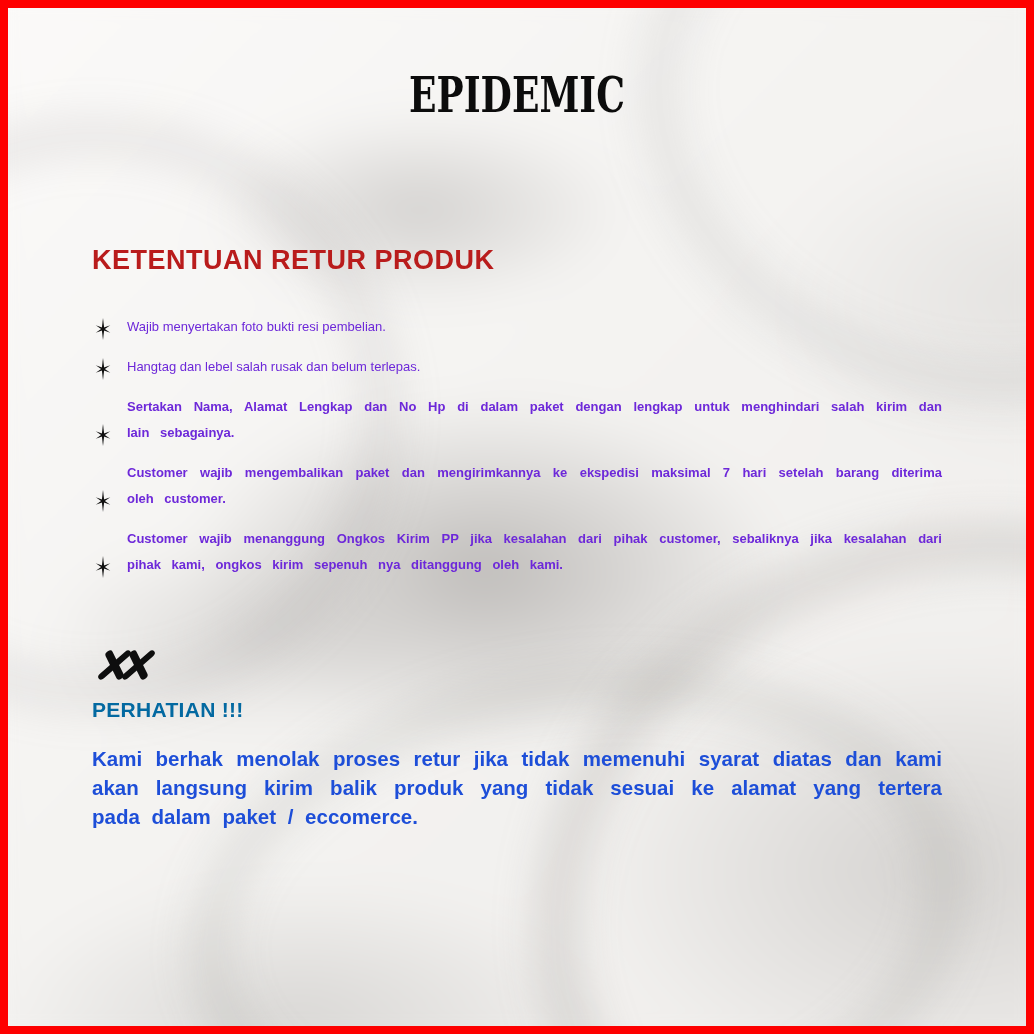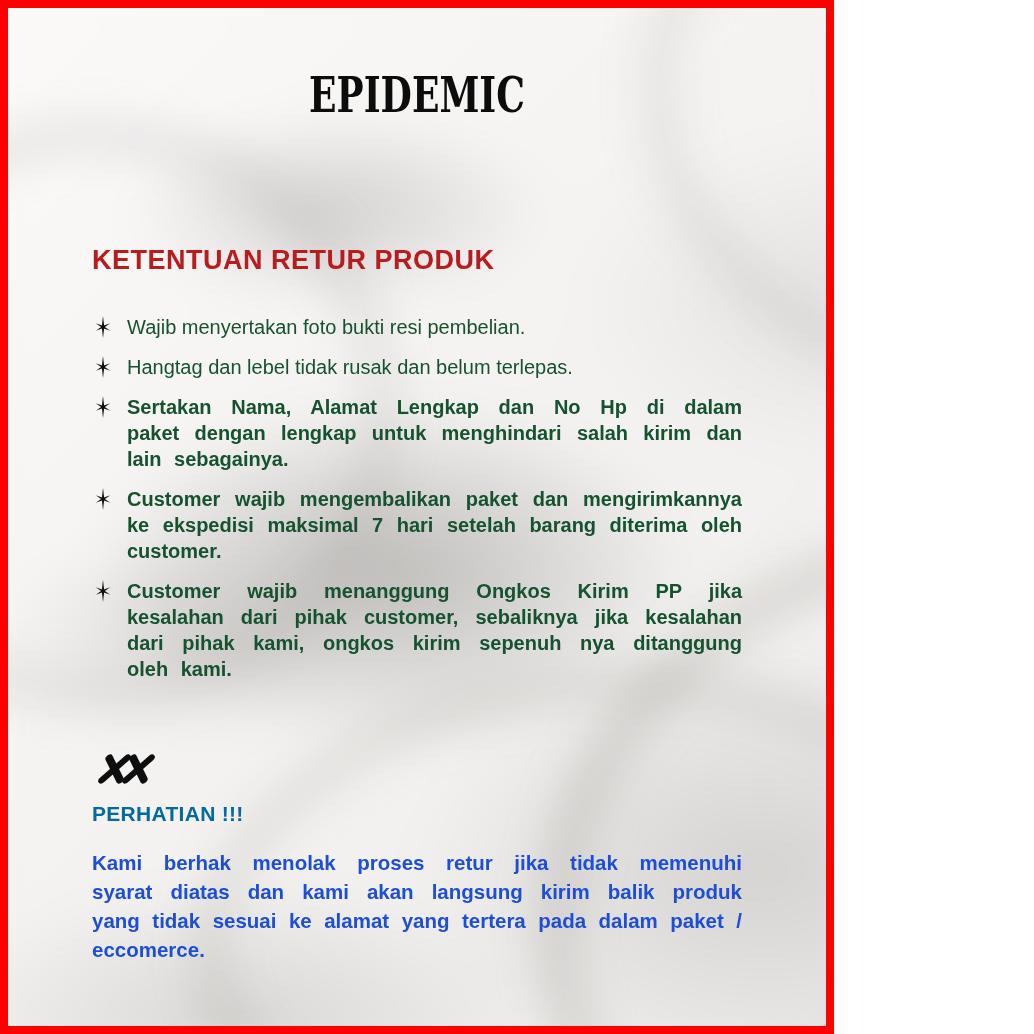--- a/index.html
+++ b/index.html
@@ -1,18 +1,18 @@
 <!DOCTYPE html>
 <html><head>
 <meta charset="utf-8">
 <style>
   html,body{margin:0;padding:0;background:#ffffff;}
   .poster{
     position:relative;
-    width:834px;height:1034px;
+    width:1034px;height:1034px;
     box-sizing:border-box;
     border:8px solid #fe0000;
     background:#f6f5f3;
     overflow:hidden;
     font-family:"Liberation Sans","DejaVu Sans",sans-serif;
     color:#141414;
   }
   
   .bg{position:absolute;inset:0;overflow:hidden;pointer-events:none;}
   .bg .smudges{
@@ -53,25 +53,25 @@
   .heading{
     margin-top:128px;
     font-size:27px;
     font-weight:bold;
     letter-spacing:0.5px;
     color:#b91c1c;
   }
   .terms-list{margin-top:38px;}
   .term{
     display:flex;
-    align-items:flex-start;
+    align-items:flex-end;
     margin-bottom:14px;
-    font-size:20px;
+    font-size:13px;
     line-height:26px;
-    color:#14532d;
+    color:#6d28d9;
   }
   .term .star{flex:0 0 22px;margin-right:13px;margin-top:2px;}
   .term .txt{flex:1;}
   .term.justified .txt{text-align:justify;word-spacing:7px;font-weight:bold;}
   .star svg{display:block;width:22px;height:22px;}
 
   .monogram{margin-top:64px;height:46px;}
   .monogram svg{display:block;width:72px;height:46px;}
   .attn-heading{
     margin-top:10px;
@@ -136,21 +136,21 @@
             <polygon points="12,0 13.4,12 12,24 10.6,12"></polygon>
             <g transform="rotate(62 12 12)">
                   <polygon points="12,3 13.1,12 12,21 10.9,12"></polygon>
                 </g>
             <g transform="rotate(-62 12 12)">
                   <polygon points="12,3 13.1,12 12,21 10.9,12"></polygon>
                 </g>
           </g>
             </svg>
         </span>
-        <span class="txt">Hangtag dan lebel tidak rusak dan belum terlepas.</span>
+        <span class="txt">Hangtag dan lebel salah rusak dan belum terlepas.</span>
       </div>
 
 
       <div class="term justified">
         <span class="star">
           <svg viewBox="0 0 24 24">
               <g fill="#111">
             <polygon points="12,0 13.4,12 12,24 10.6,12"></polygon>
             <g transform="rotate(62 12 12)">
                   <polygon points="12,3 13.1,12 12,21 10.9,12"></polygon>

